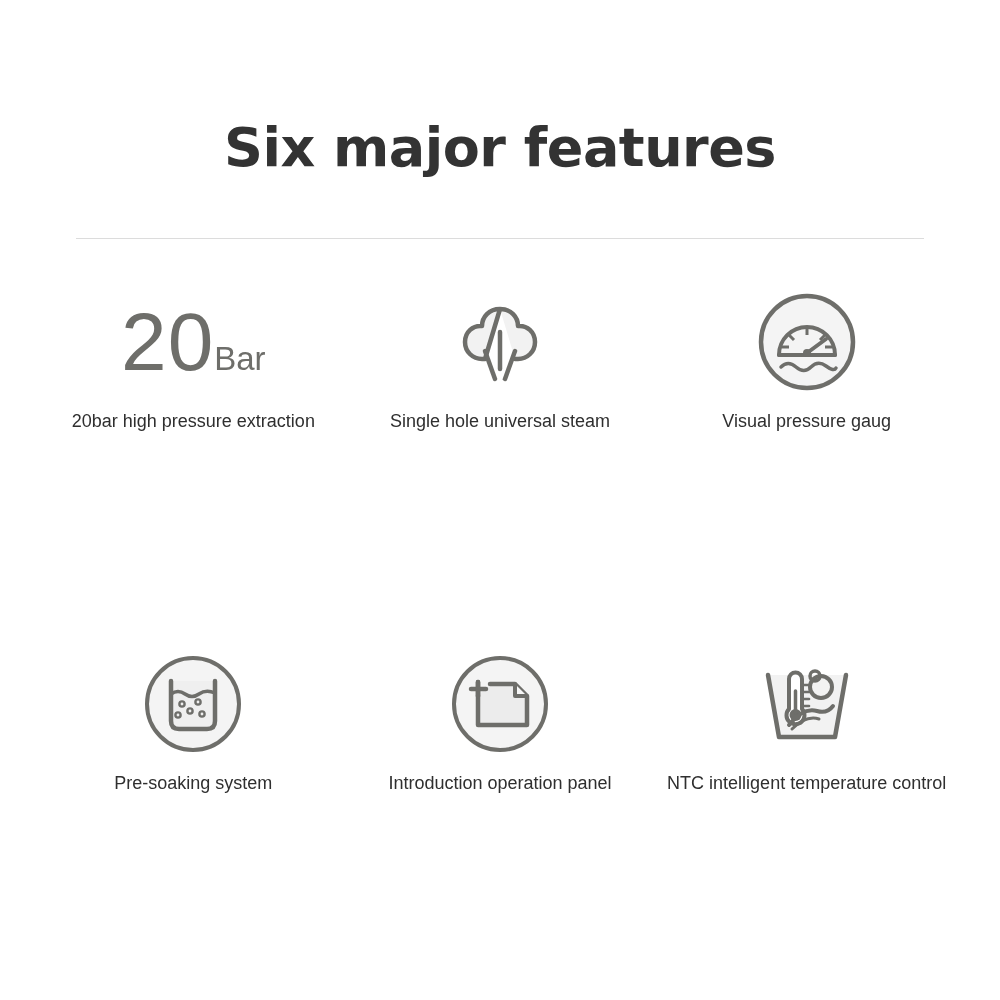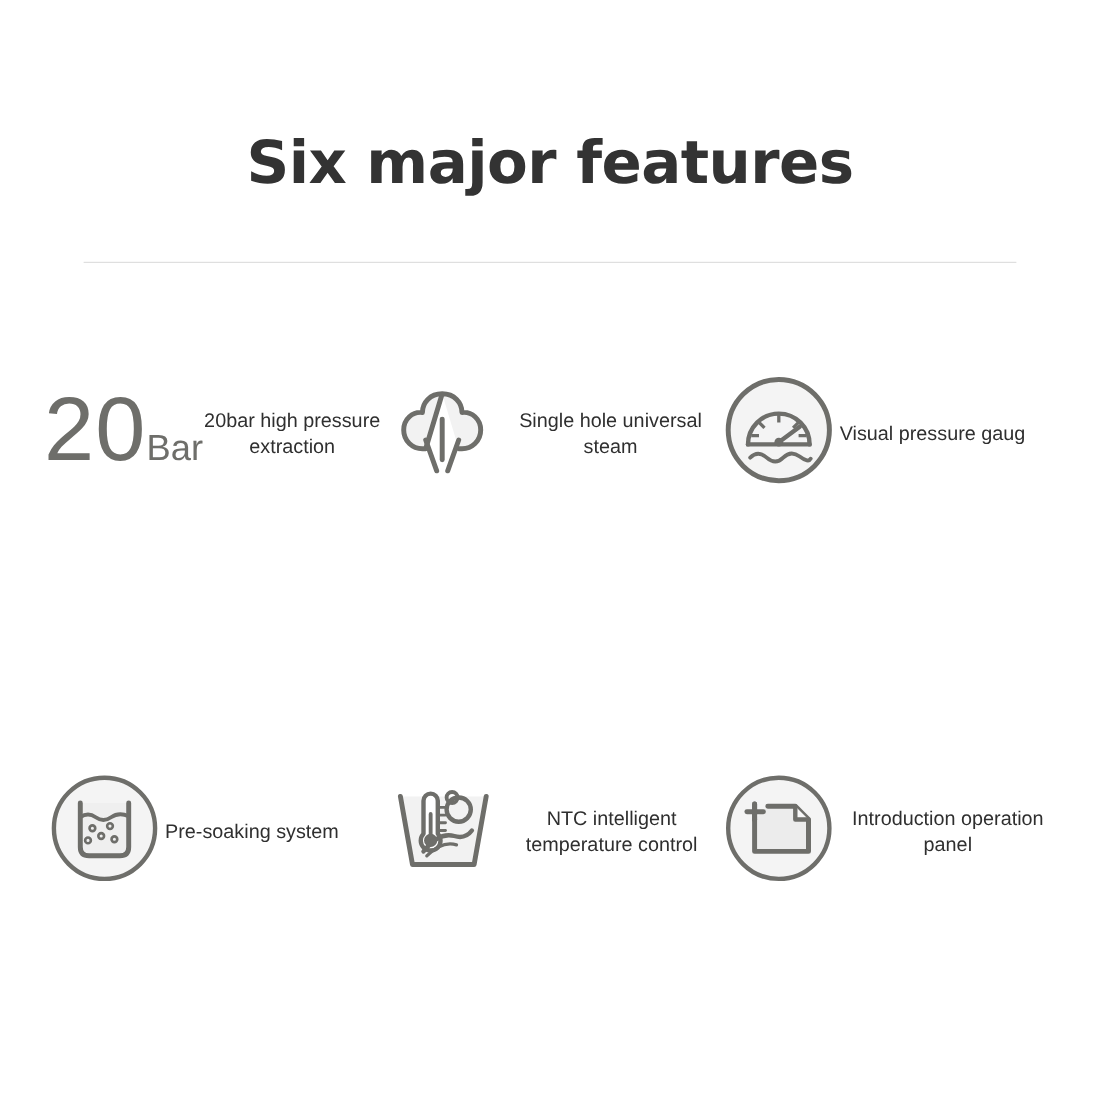--- a/index.html
+++ b/index.html
@@ -54,21 +54,21 @@
     width: 920px;
     display: grid;
     grid-template-columns: repeat(3, 1fr);
     grid-template-rows: 218px 218px;
     row-gap: 144px;
     column-gap: 0px;
   }
 
   .cell {
     display: flex;
-    flex-direction: row;
+    flex-direction: column;
     align-items: center;
     justify-content: flex-start;
   }
 
   .icon-wrap {
     height: 120px;
     display: flex;
     align-items: center;
     justify-content: center;
   }
@@ -182,46 +182,46 @@
           <circle cx="52" cy="62" r="2.6" fill="none" stroke="#6e6e6a" stroke-width="2.4"></circle>
           <circle cx="40" cy="66" r="2.6" fill="none" stroke="#6e6e6a" stroke-width="2.4"></circle>
           <circle cx="64" cy="65" r="2.6" fill="none" stroke="#6e6e6a" stroke-width="2.4"></circle>
         </svg>
       </div>
       <div class="caption">Pre-soaking system</div>
     </div>
 
     <div class="cell">
       <div class="icon-wrap">
+        <svg width="110" height="110" viewBox="0 0 110 110">
+          <circle cx="55" cy="55" r="46" fill="#f4f4f4" stroke="#6e6e6a" stroke-width="4"></circle>
+          <path d="M45 35 L70 35 L82 47 L82 76 L33 76 L33 47" fill="#ececec" stroke="#6e6e6a" stroke-width="4.5" stroke-linecap="round" stroke-linejoin="round"></path>
+          <path d="M70 35 L70 47 L82 47" fill="#f7f7f7" stroke="#6e6e6a" stroke-width="4" stroke-linecap="round" stroke-linejoin="round"></path>
+          <line x1="33" y1="33" x2="33" y2="47" stroke="#6e6e6a" stroke-width="4.5" stroke-linecap="round"></line>
+          <line x1="26" y1="40" x2="41" y2="40" stroke="#6e6e6a" stroke-width="4.5" stroke-linecap="round"></line>
+          <line x1="33" y1="33" x2="33" y2="47" stroke="#6e6e6a" stroke-width="4.5" stroke-linecap="round"></line>
+        </svg>
+      </div>
+      <div class="caption">Introduction operation panel</div>
+    </div>
+
+    <div class="cell">
+      <div class="icon-wrap">
         <svg width="112" height="110" viewBox="0 0 112 110">
           <path d="M17 26 L28 88 L84 88 L95 26" fill="#f2f2f2" stroke="#6e6e6a" stroke-width="4.5" stroke-linecap="round" stroke-linejoin="round"></path>
           <path d="M38 30 a6.5 6.5 0 0 1 13 0 L51 60 a9 9 0 1 1 -13 0 Z" fill="#ffffff" stroke="#6e6e6a" stroke-width="4" stroke-linejoin="round"></path>
           <circle cx="44.5" cy="66" r="6" fill="#6e6e6a"></circle>
           <line x1="44.5" y1="42" x2="44.5" y2="64" stroke="#6e6e6a" stroke-width="3.5" stroke-linecap="round"></line>
           <line x1="51" y1="36" x2="58" y2="36" stroke="#6e6e6a" stroke-width="2.6" stroke-linecap="round"></line>
           <line x1="51" y1="43" x2="58" y2="43" stroke="#6e6e6a" stroke-width="2.6" stroke-linecap="round"></line>
           <line x1="51" y1="50" x2="58" y2="50" stroke="#6e6e6a" stroke-width="2.6" stroke-linecap="round"></line>
           <line x1="51" y1="57" x2="58" y2="57" stroke="#6e6e6a" stroke-width="2.6" stroke-linecap="round"></line>
           <circle cx="70" cy="38" r="11" fill="none" stroke="#6e6e6a" stroke-width="4"></circle>
           <circle cx="64" cy="27" r="5" fill="none" stroke="#6e6e6a" stroke-width="3.5"></circle>
           <path d="M38 76 Q 52 58 66 62 Q 76 65 82 57" fill="none" stroke="#6e6e6a" stroke-width="4" stroke-linecap="round"></path>
           <path d="M41 80 Q 55 66 68 70" fill="none" stroke="#6e6e6a" stroke-width="3" stroke-linecap="round"></path>
         </svg>
       </div>
       <div class="caption">NTC intelligent temperature control</div>
     </div>
 
-    <div class="cell">
-      <div class="icon-wrap">
-        <svg width="110" height="110" viewBox="0 0 110 110">
-          <circle cx="55" cy="55" r="46" fill="#f4f4f4" stroke="#6e6e6a" stroke-width="4"></circle>
-          <path d="M45 35 L70 35 L82 47 L82 76 L33 76 L33 47" fill="#ececec" stroke="#6e6e6a" stroke-width="4.5" stroke-linecap="round" stroke-linejoin="round"></path>
-          <path d="M70 35 L70 47 L82 47" fill="#f7f7f7" stroke="#6e6e6a" stroke-width="4" stroke-linecap="round" stroke-linejoin="round"></path>
-          <line x1="33" y1="33" x2="33" y2="47" stroke="#6e6e6a" stroke-width="4.5" stroke-linecap="round"></line>
-          <line x1="26" y1="40" x2="41" y2="40" stroke="#6e6e6a" stroke-width="4.5" stroke-linecap="round"></line>
-          <line x1="33" y1="33" x2="33" y2="47" stroke="#6e6e6a" stroke-width="4.5" stroke-linecap="round"></line>
-        </svg>
-      </div>
-      <div class="caption">Introduction operation panel</div>
-    </div>
-
   </div>
 </div>
 
 </body></html>

